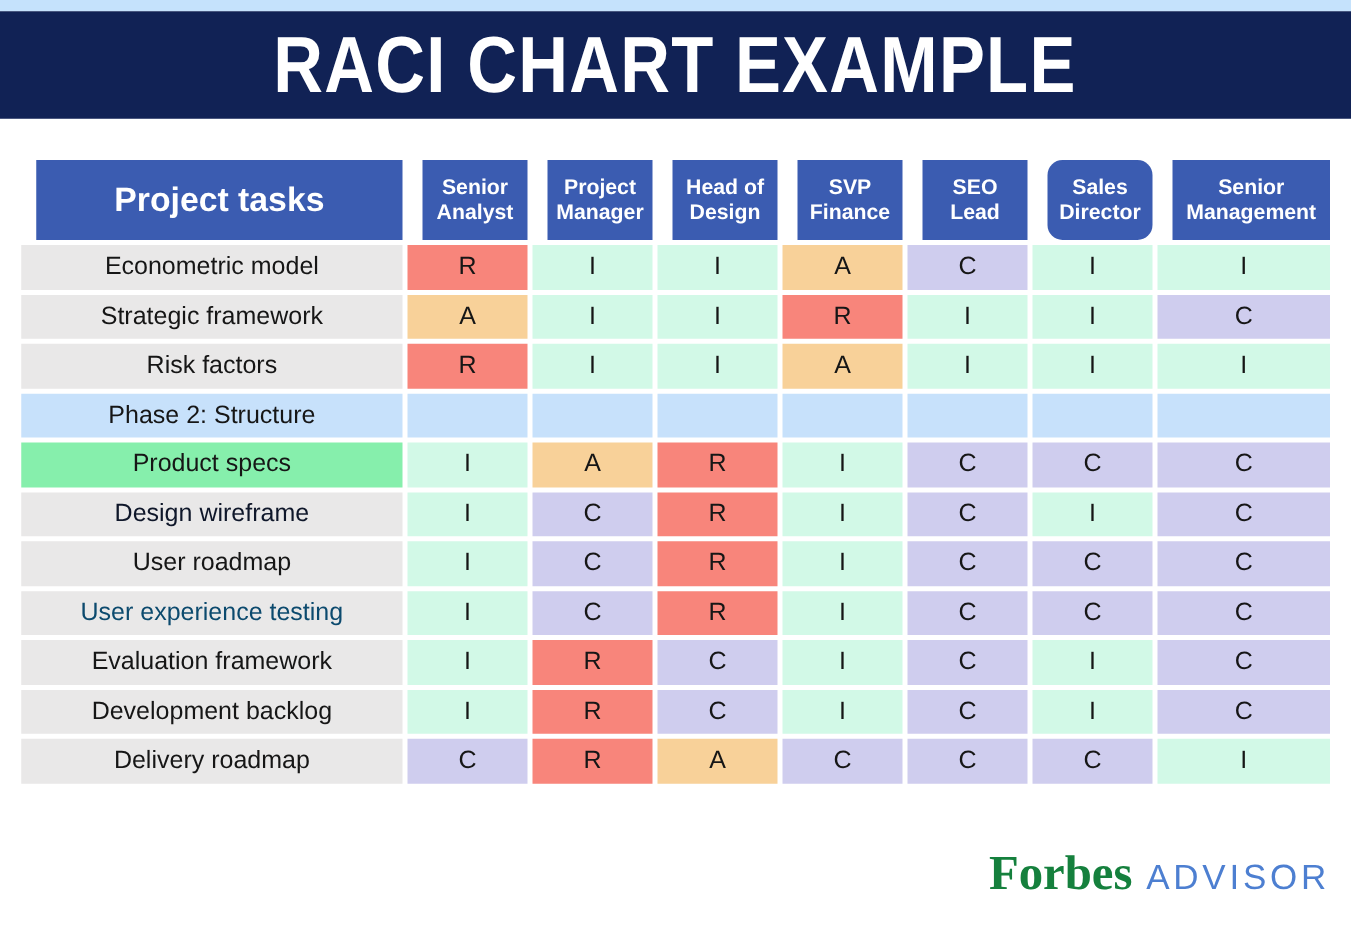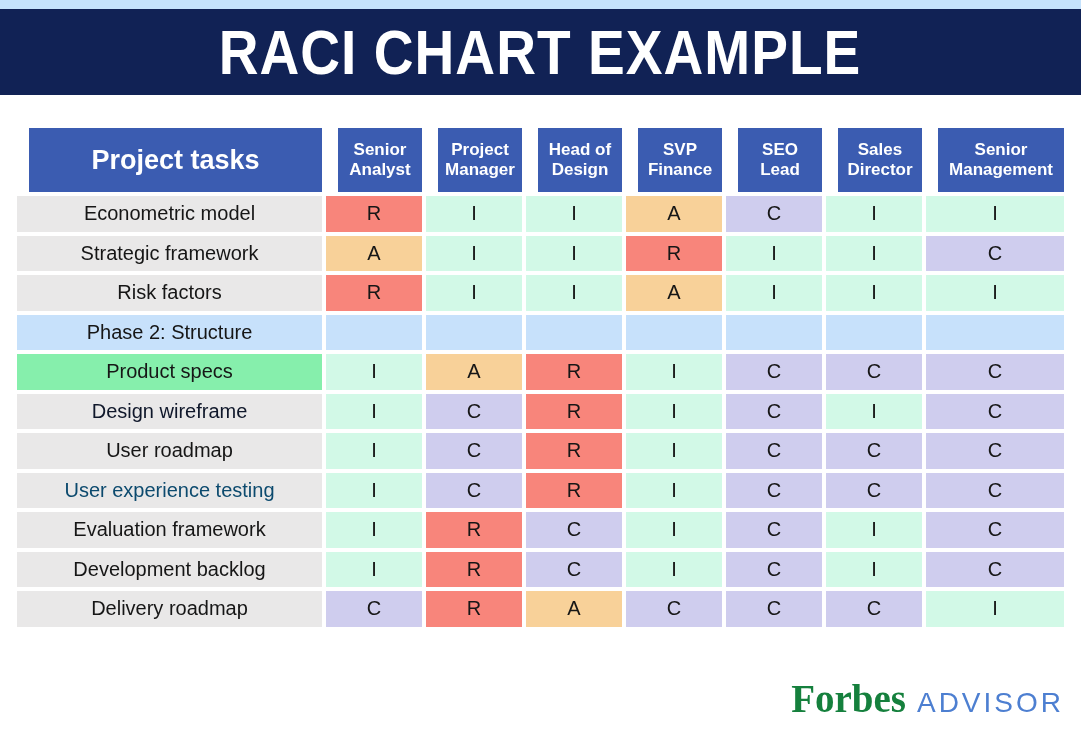--- a/index.html
+++ b/index.html
@@ -75,21 +75,21 @@
 
   <div class="raci-table">
     <div class="row header-row">
       <div class="cell head task-head" style="background: rgb(59, 92, 177);">Project tasks</div>
 
     <div class="cell head role-head" style="background: rgb(59, 92, 177);">Senior Analyst</div>
         <div class="cell head role-head" style="background: rgb(59, 92, 177);">Project Manager</div>
         <div class="cell head role-head" style="background: rgb(59, 92, 177);">Head of Design</div>
         <div class="cell head role-head" style="background: rgb(59, 92, 177);">SVP Finance</div>
         <div class="cell head role-head" style="background: rgb(59, 92, 177);">SEO Lead</div>
-        <div class="cell head role-head" style="background: rgb(59, 92, 177);">Sales Director</div>
+        <div class="cell head role-head" style="background: rgb(59, 92, 177); border-radius: 12px;">Sales Director</div>
         <div class="cell head role-head" style="background: rgb(59, 92, 177);">Senior Management</div>
       </div>
     <div id="rows-container">
 
         <div class="row data-row">
           <div class="cell task-cell" style="background: rgb(233, 232, 232); color: rgb(22, 22, 22);">Econometric model</div>
           <div class="cell letter-cell" style="background: rgb(248, 133, 123); color: rgb(22, 22, 22);">R</div>
           <div class="cell letter-cell" style="background: rgb(210, 249, 231); color: rgb(22, 22, 22);">I</div>
           <div class="cell letter-cell" style="background: rgb(210, 249, 231); color: rgb(22, 22, 22);">I</div>
           <div class="cell letter-cell" style="background: rgb(248, 209, 153); color: rgb(22, 22, 22);">A</div>

